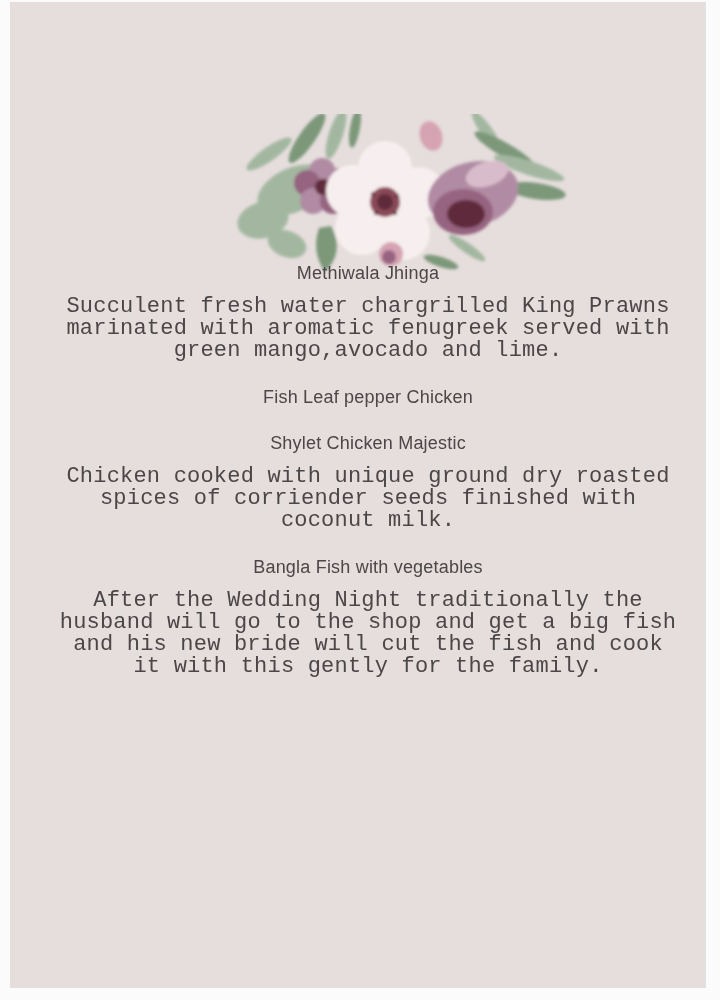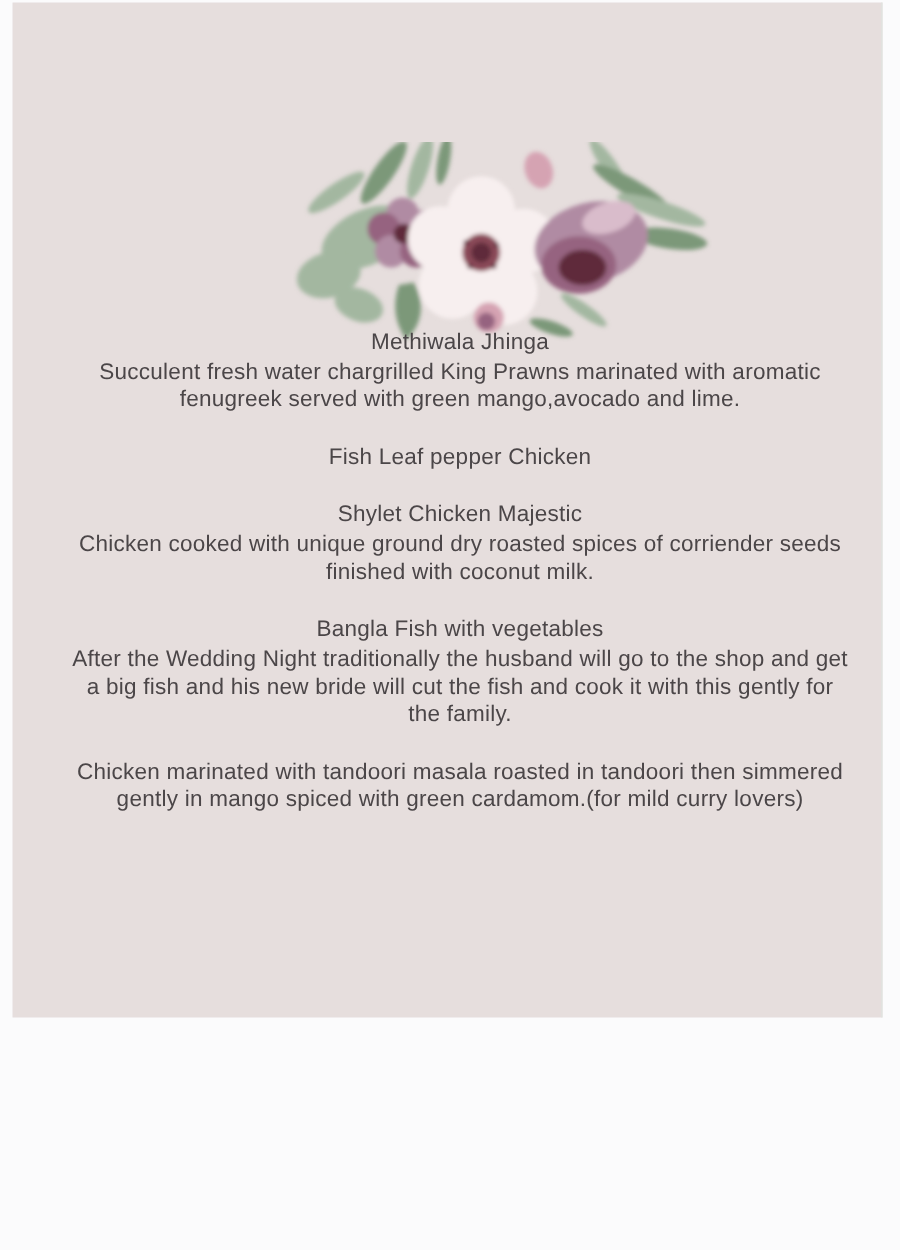--- a/index.html
+++ b/index.html
@@ -19,21 +19,21 @@
   *{margin:0;padding:0;box-sizing:border-box;}
   html,body{width:720px;height:1000px;overflow:hidden;}
   body{
     background:var(--page-bg);
     font-family:"Liberation Sans", sans-serif;
     position:relative;
   }
   .menu-card{
     position:absolute;
     left:10px; top:2px;
-    width:696px; height:812px;
+    width:696px; height:986px;
     background:var(--card-bg);
     border-right:1px solid #dfe3e0;
   }
   .floral{
     position:absolute;
     left:225px; top:112px;
     width:335px; height:160px;
   }
   .leaf{fill:var(--leaf);}
   .leaf-d{fill:var(--leaf-d);}
@@ -50,21 +50,21 @@
     width:696px;
     padding:0 36px;
     text-align:center;
     color:var(--text);
     font-size:18px;
     line-height:22px;
     letter-spacing:0.2px;
   }
   .menu-item{margin-bottom:24px;}
   .dish-name{font-size:18px;line-height:22px;}
-  .dish-description{font-size:18px;line-height:22px;margin-top:2px;}
+  .dish-description{font-size:22px;line-height:22px;margin-top:12px;font-family:Liberation Mono, monospace;}
 </style>
 </head>
 <body>
 
 <div class="menu-card">
 
   <svg class="floral" viewBox="0 0 335 160" xmlns="http://www.w3.org/2000/svg" aria-hidden="true">
     <defs>
       <filter id="wc" x="-30%" y="-30%" width="160%" height="160%">
         <feGaussianBlur stdDeviation="1.7"></feGaussianBlur>
@@ -138,16 +138,15 @@
     <div class="dish-name">Shylet Chicken Majestic</div>
     <div class="dish-description">Chicken cooked with unique ground dry roasted spices of corriender seeds finished with coconut milk.</div>
   </div>
 
   <div class="menu-item">
     <div class="dish-name">Bangla Fish with vegetables</div>
     <div class="dish-description">After the Wedding Night traditionally the husband will go to the shop and get a big fish and his new bride will cut the fish and cook it with this gently for the family.</div>
   </div>
 
   <div class="menu-item">
-    <div class="dish-description">Chicken marinated with tandoori masala roasted in tandoori then simmered gently in mango spiced with green cardamom.(for mild curry lovers)</div>
   </div>
 </div>
 </div>
 
 </body></html>

